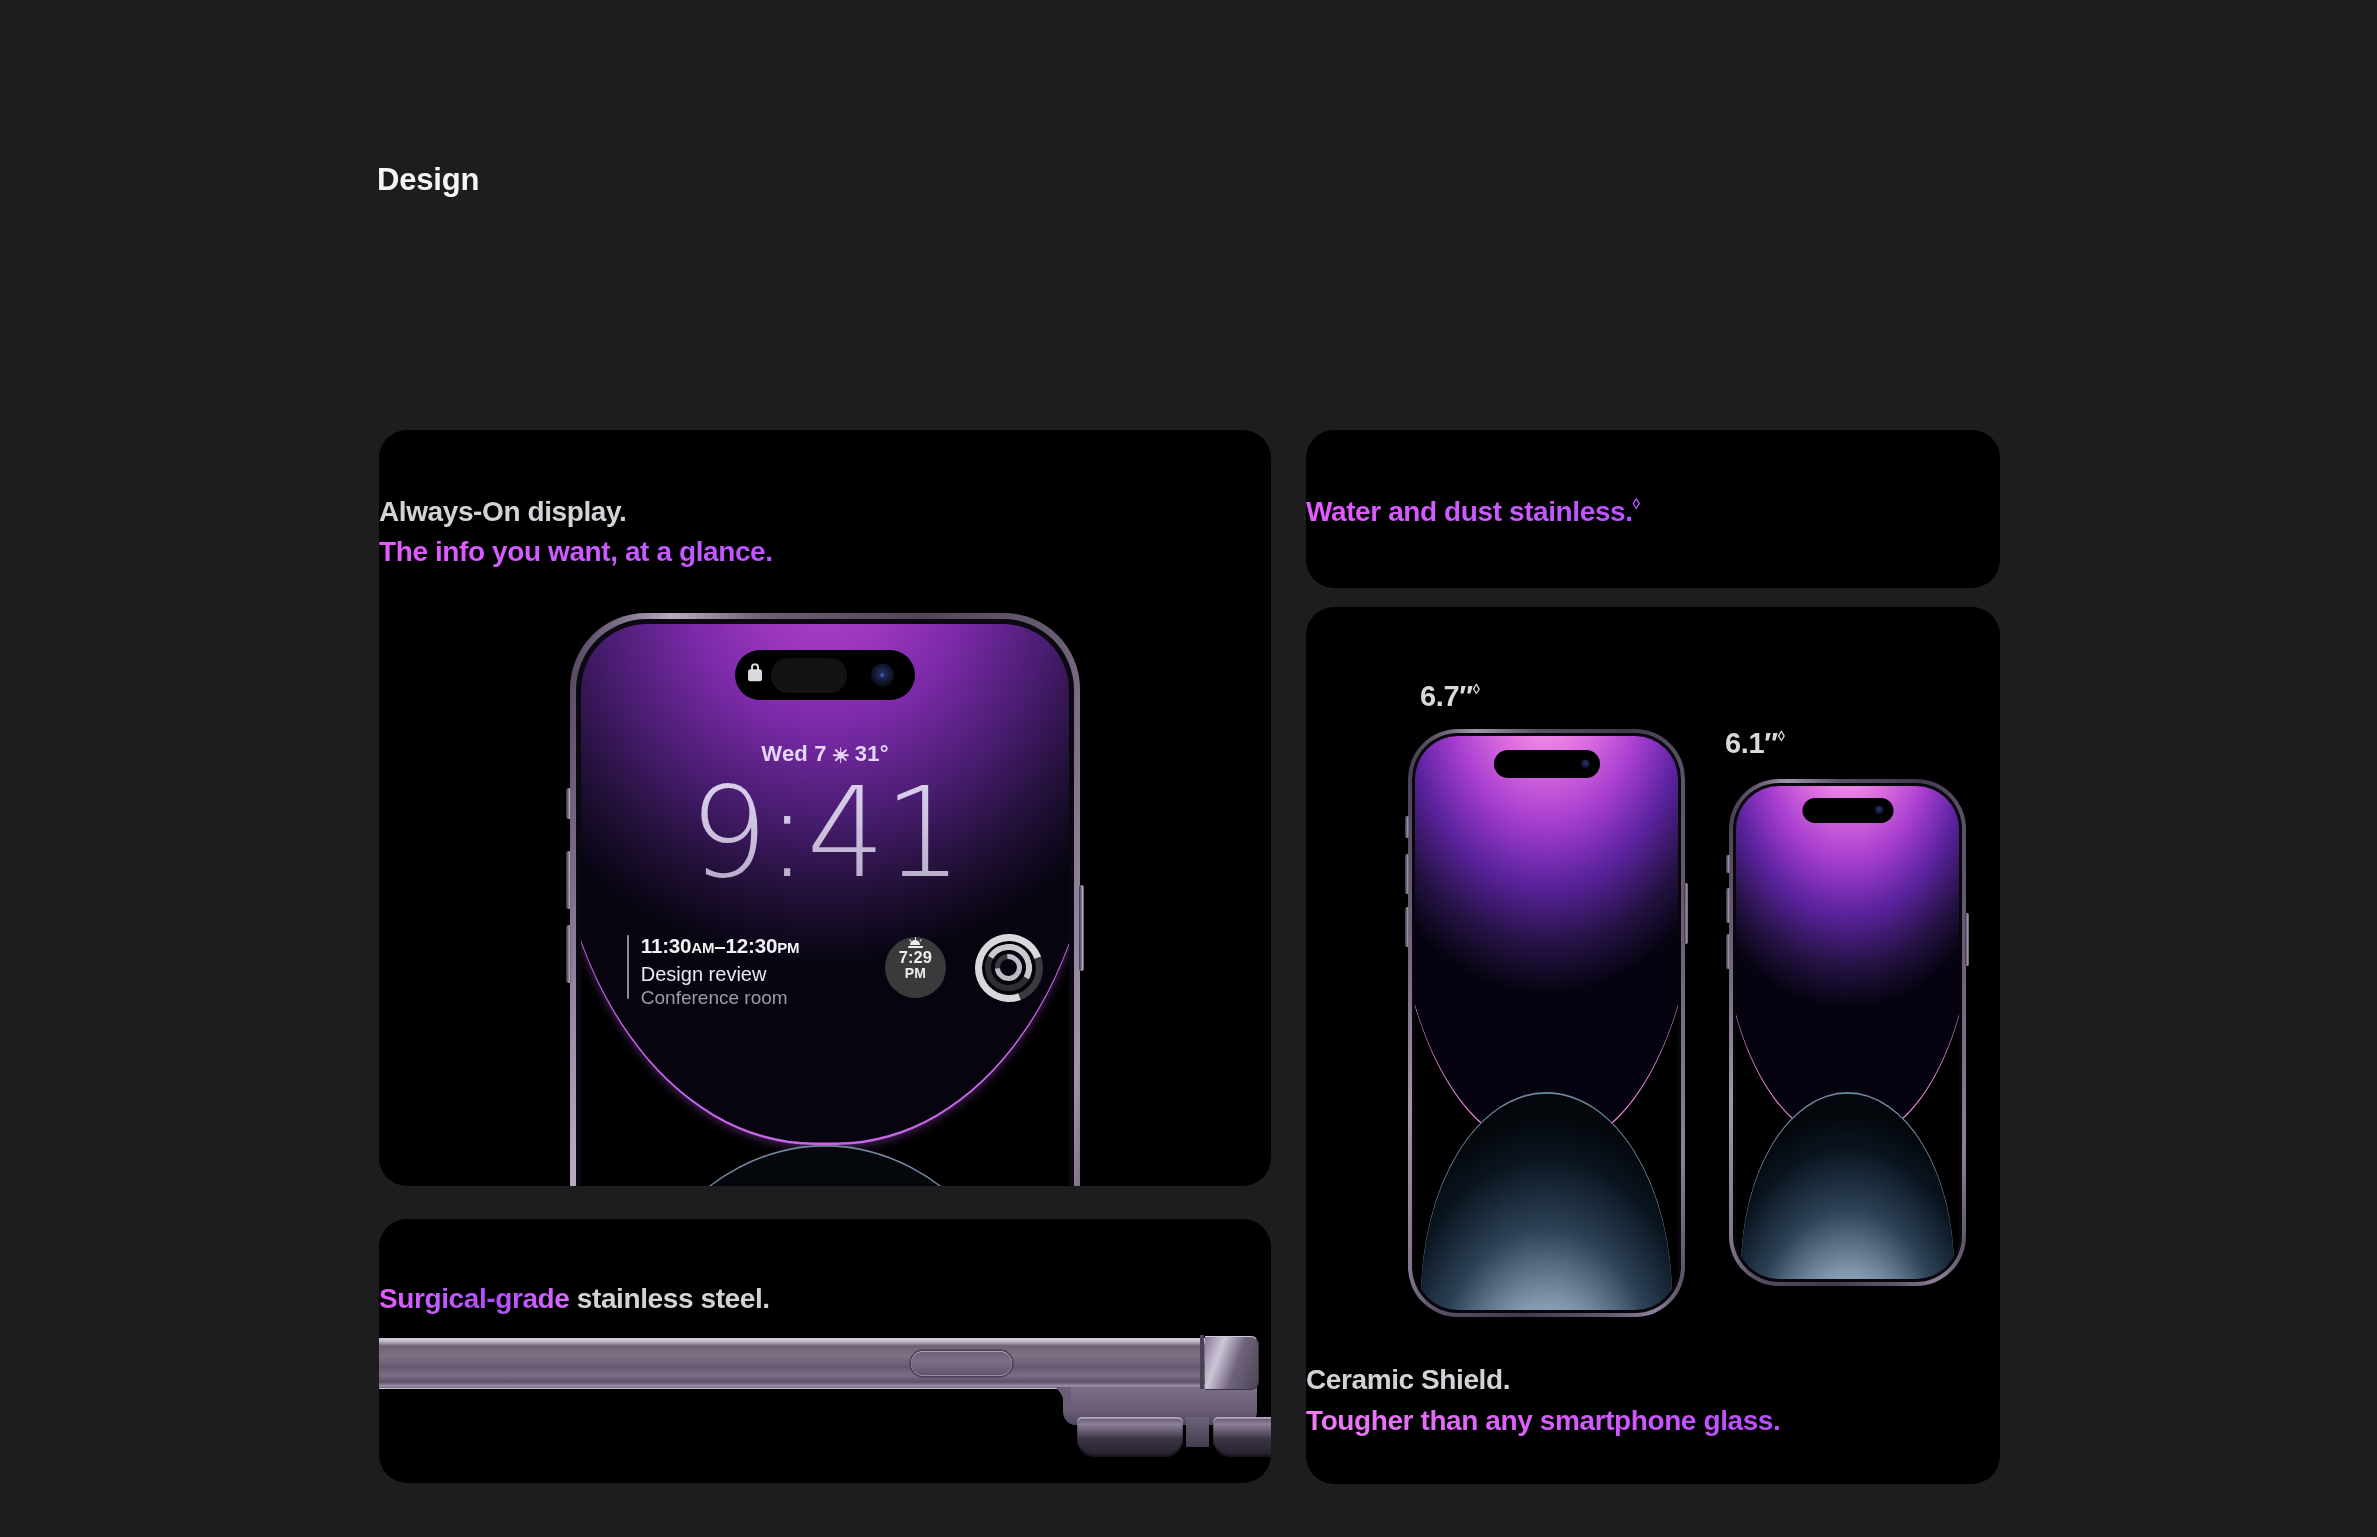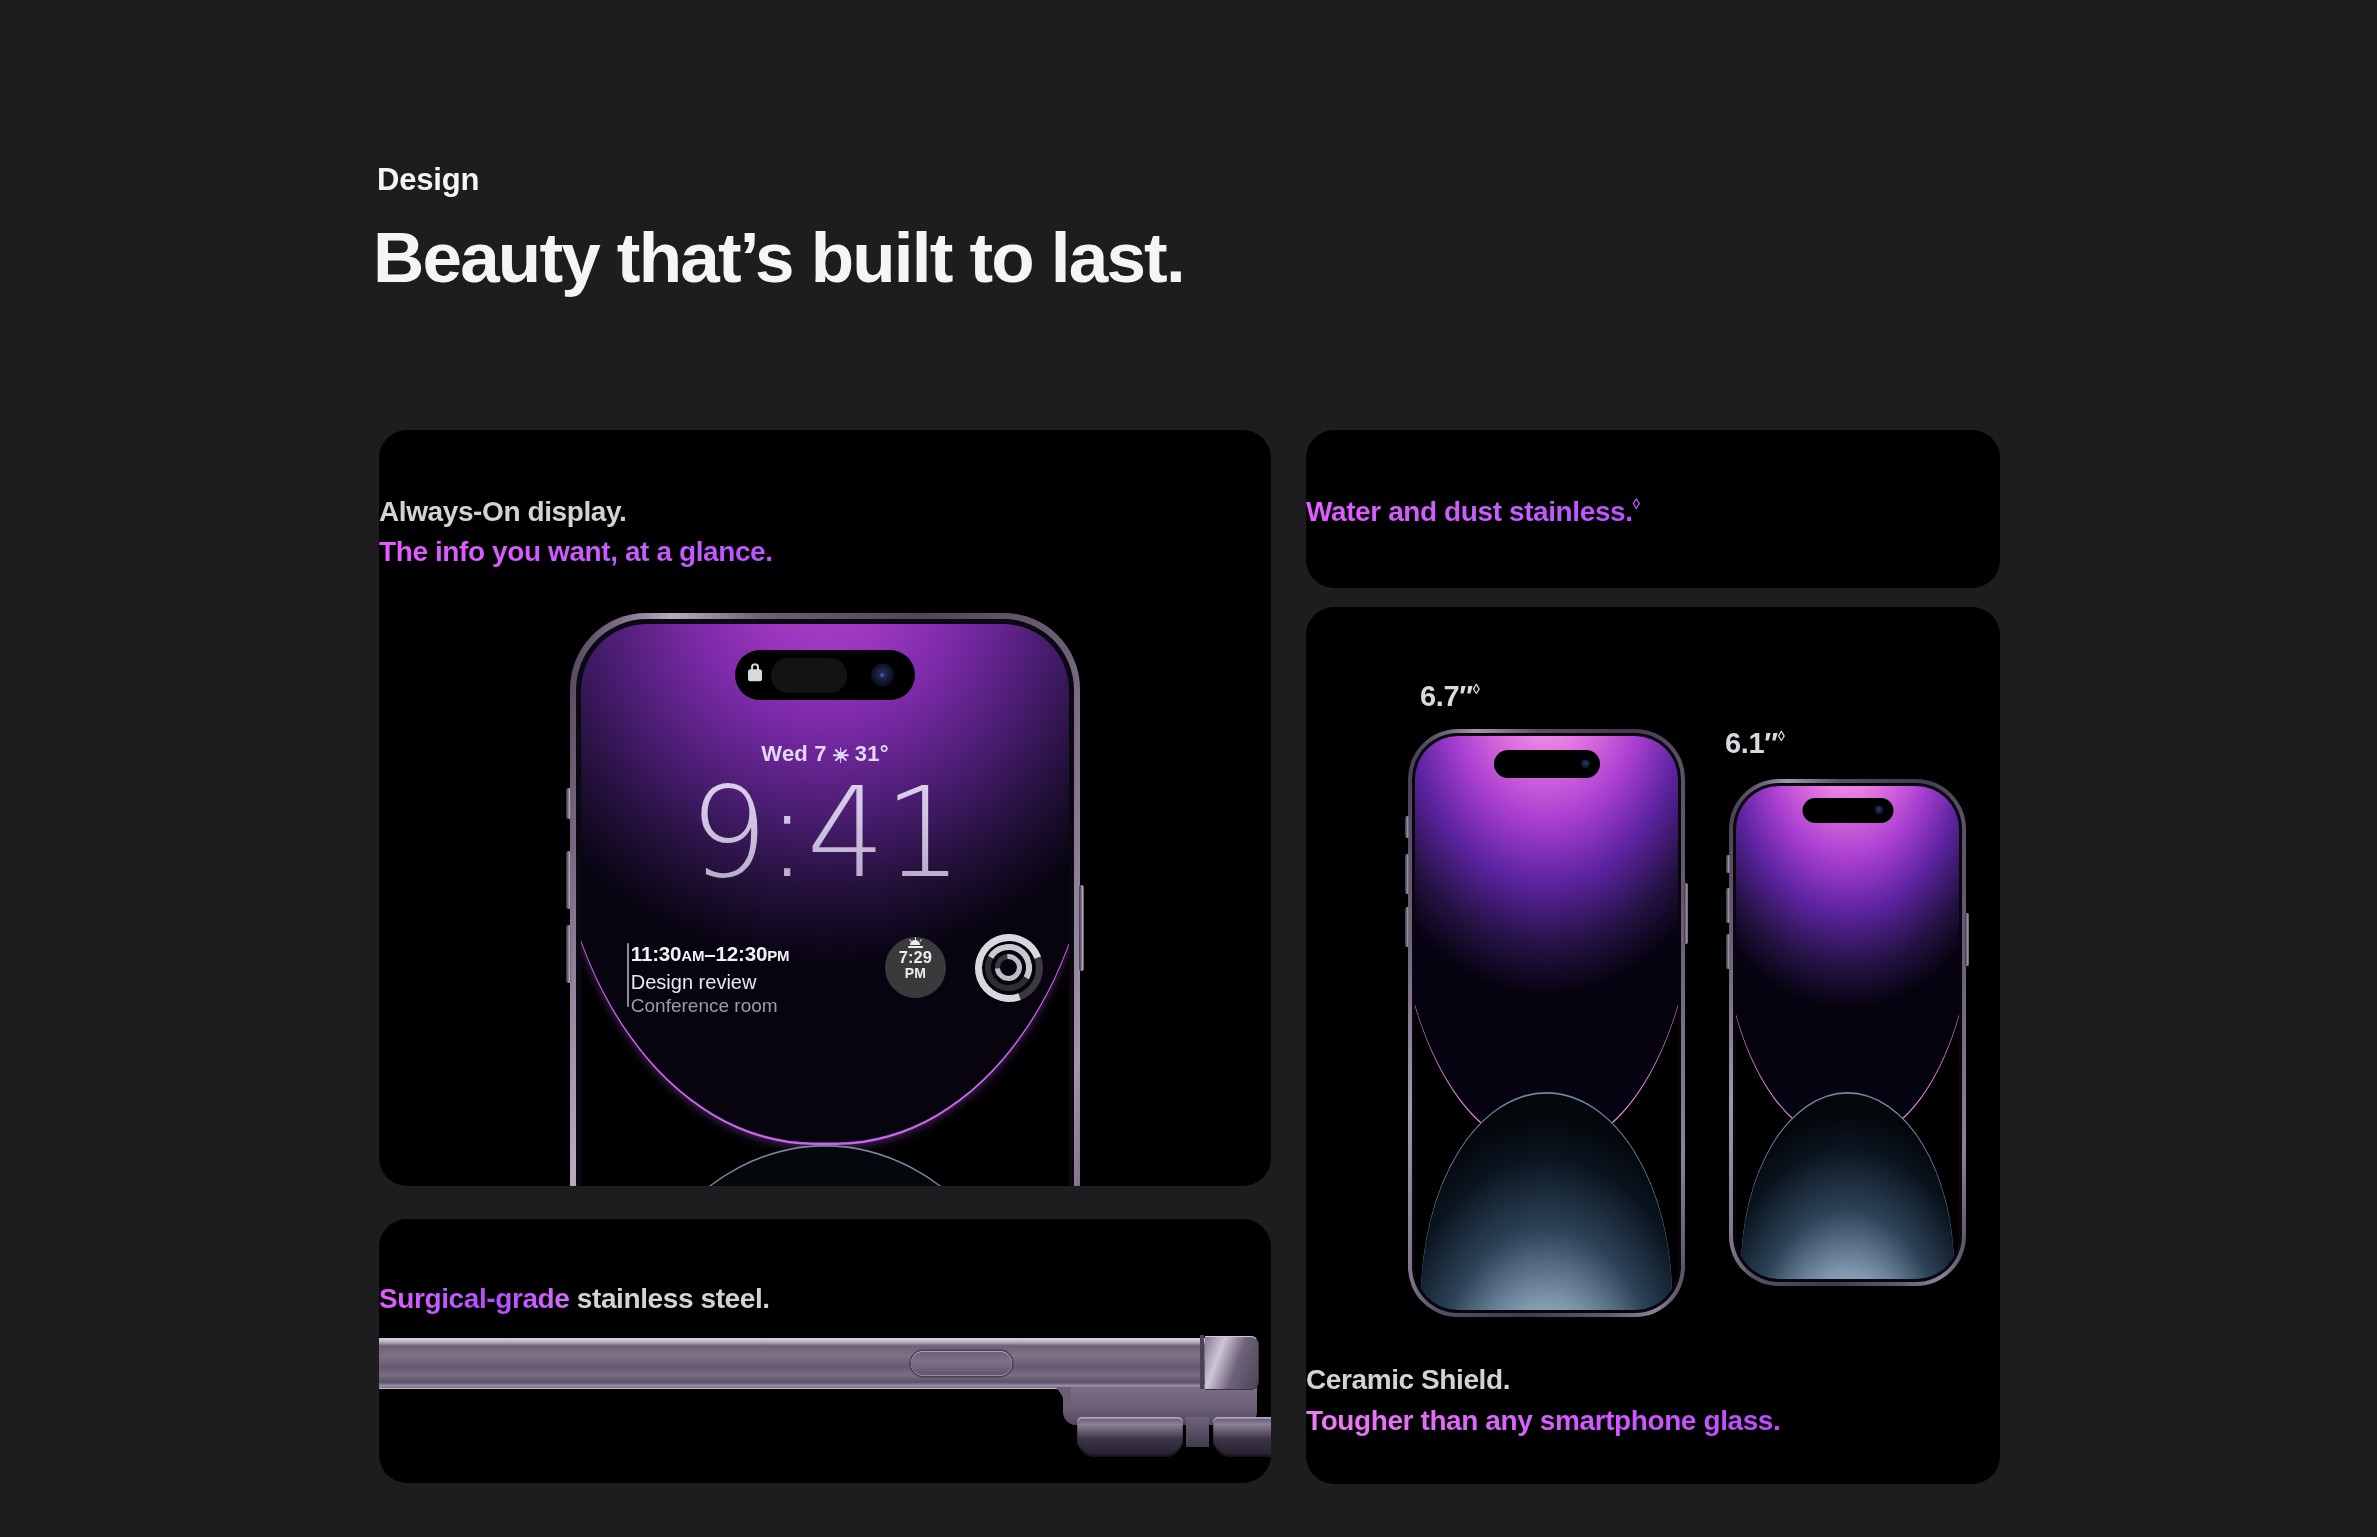--- a/index.html
+++ b/index.html
@@ -167,21 +167,21 @@
     text-align: center;
     font-family: "DejaVu Sans", sans-serif;
     font-size: 124px; font-weight: 300;
     letter-spacing: -1.7px;
     background: linear-gradient(180deg,#ddd2ee 0%, #cfc4e2 40%, #b2a9c6 100%);
     -webkit-background-clip:text; background-clip:text;
     -webkit-text-fill-color:transparent; color:transparent;
     line-height: 1;
   }
   .ls-widgets { position: absolute; left: 46px; right: 40px; top: 310px; height: 71px; }
-  .ls-event { position: absolute; left: 0; top: 8px; padding-left: 4px; }
+  .ls-event { position: absolute; left: 0; top: 0; padding-left: 14px; }
   .ls-event::before {
     content:""; position:absolute; left:0; top:1.7px;
     width:2.5px; height:64px; background:#8d8d96; border-radius:1.7px;
   }
   .ls-ev-time { font-size:20.6px; font-weight:700; color:#f2f2f5; letter-spacing:-0.2px; white-space:nowrap; }
   .ls-ev-time .sm { font-size:15px; font-weight:700; }
   .ls-ev-title { font-size:20px; font-weight:400; color:#e8e8ee; margin-top:5px; }
   .ls-ev-loc   { font-size:19px; font-weight:400; color:#9c9ca4; margin-top:0.8px; }
 
   .ls-sunset {
@@ -324,21 +324,20 @@
   #phone-61 .bl2 { left:-3.3px; top:109px; width:4.1px; height:35px; }
   #phone-61 .bl3 { left:-3.3px; top:155px; width:4.1px; height:35px; }
   #phone-61 .br1 { right:-3.3px; top:134px; width:4.1px; height:53px; }
 </style>
 </head>
 <body>
 
 <div class="page">
 
   <div class="eyebrow">Design</div>
-  <h1 class="headline">Beauty that’s built to last.</h1>
 
   <div class="card" id="card-aod">
     <div class="cap" id="aod-caption">
       <div class="cap-white">Always-On display.</div>
       <div class="cap-grad l2">The info you want, at a glance.</div>
     </div>
 
     <div class="aod-phone">
       <div class="aod-frame"></div>
       <div class="btn-s bL1"></div>

